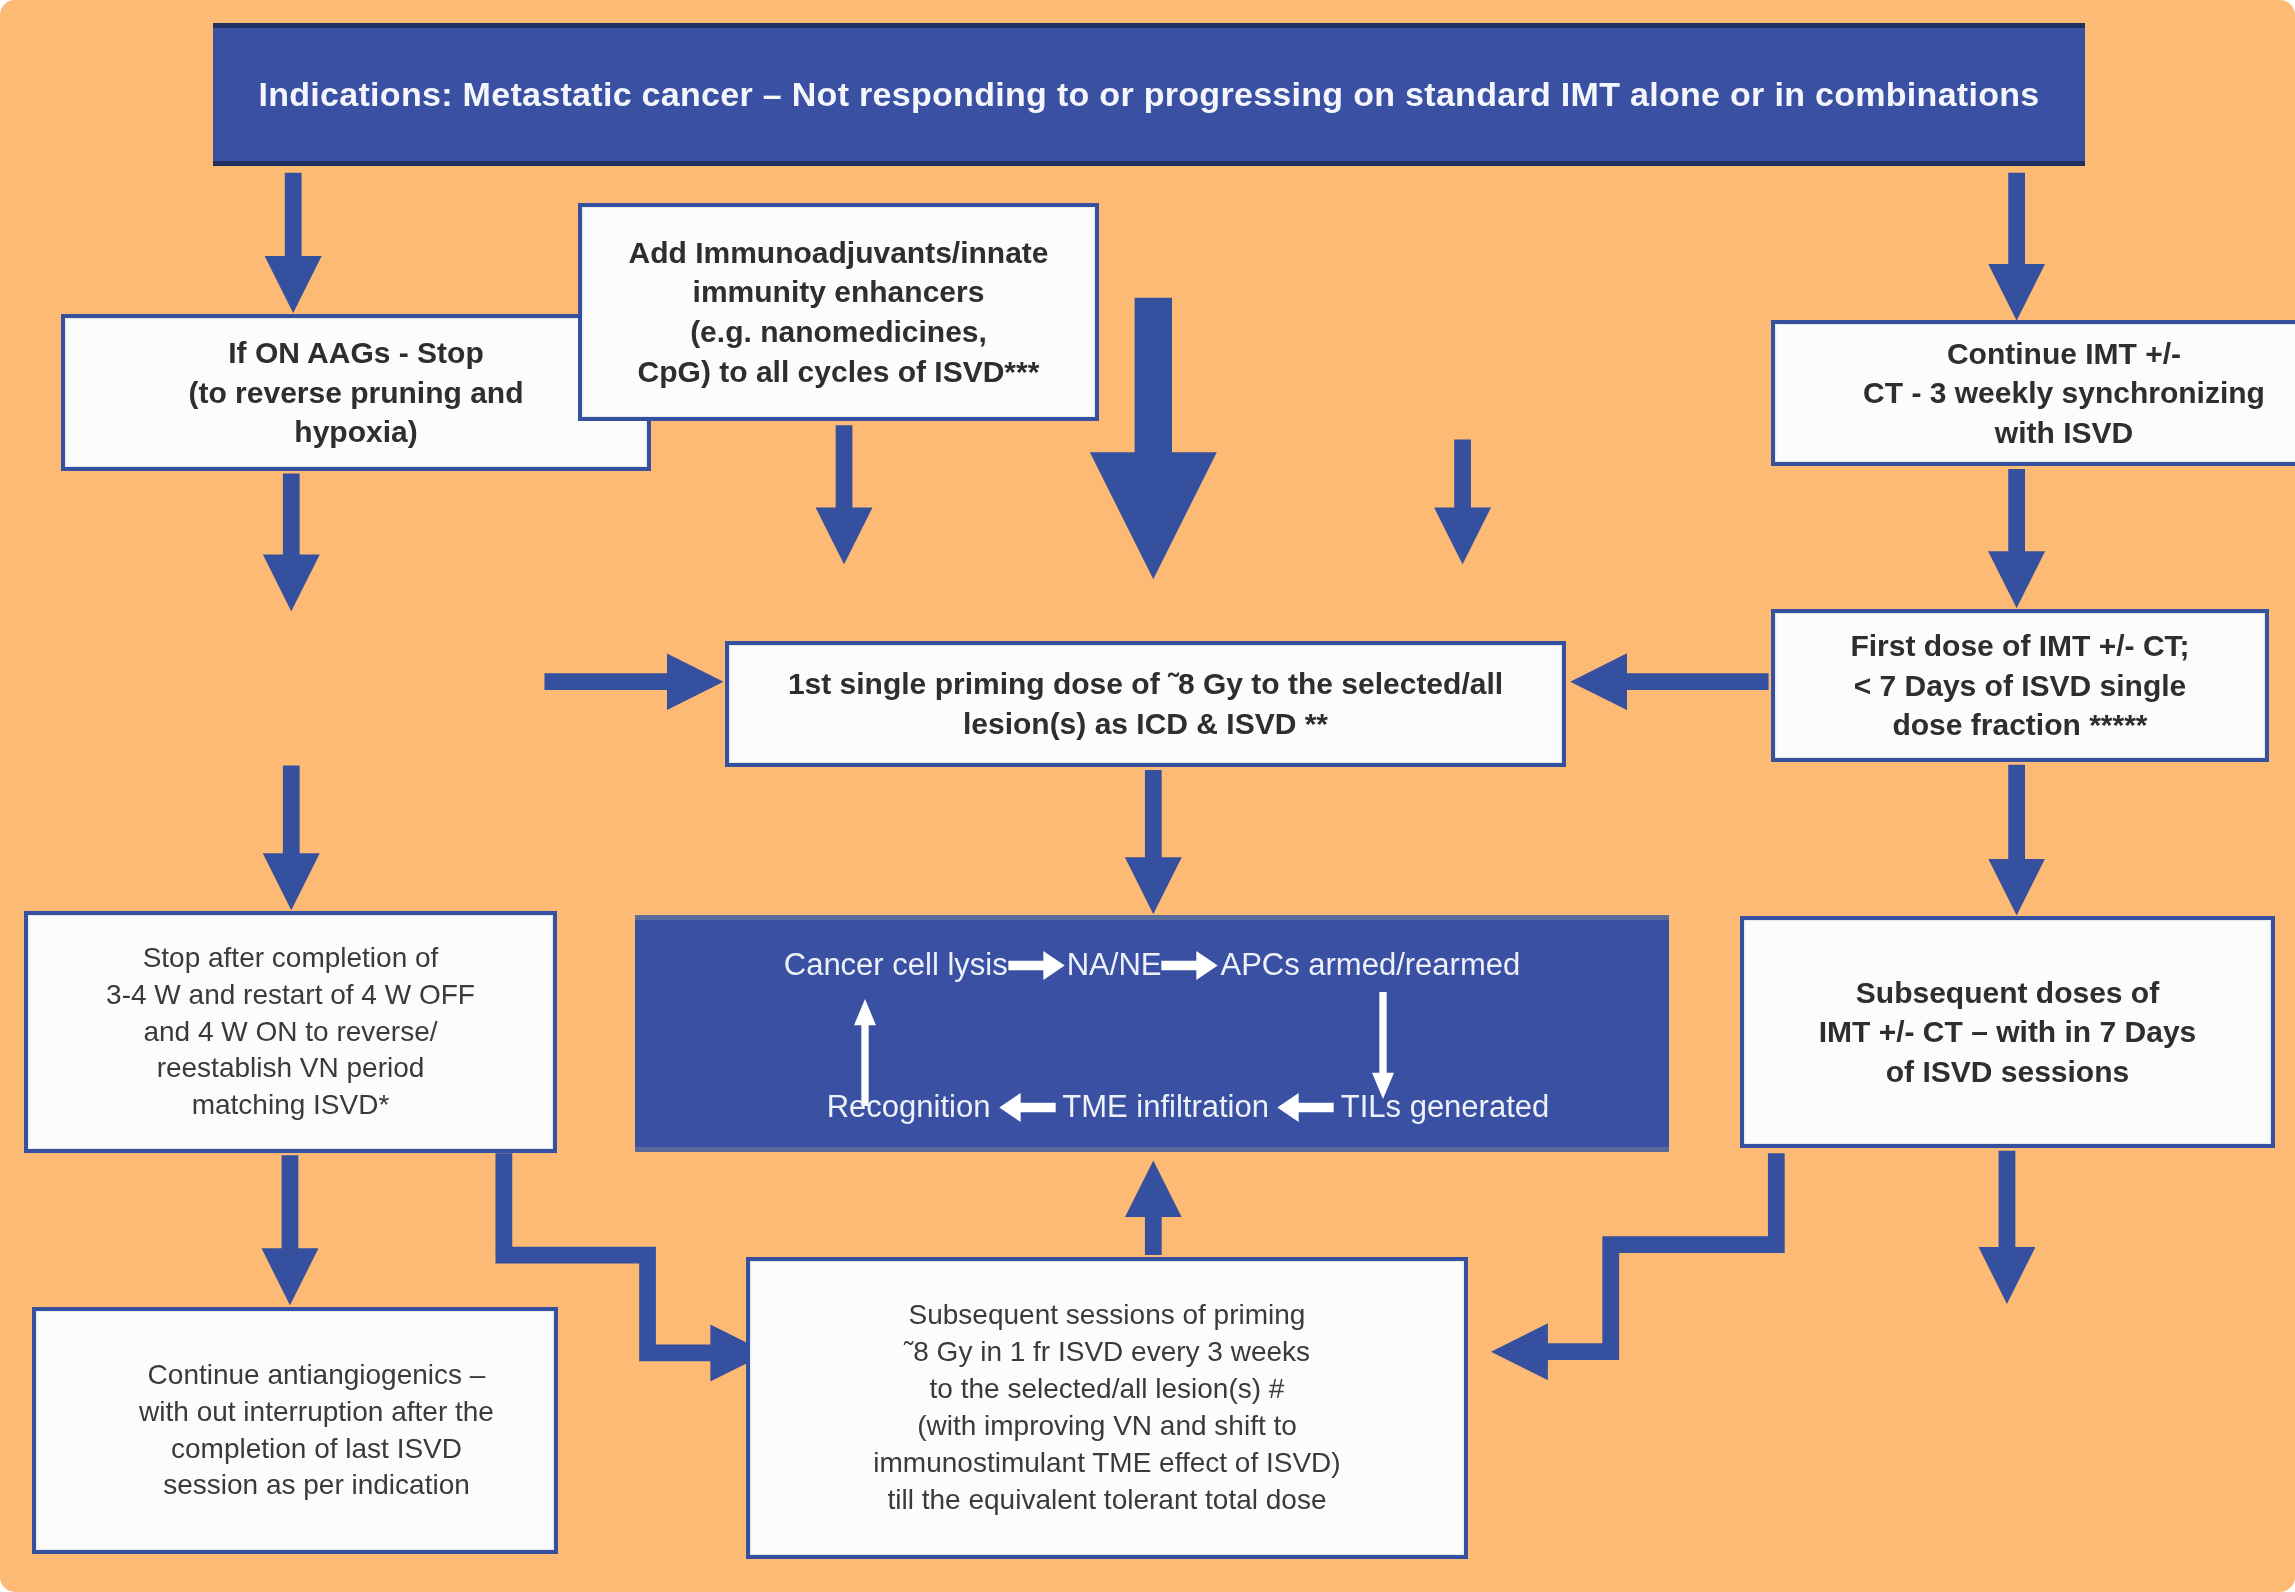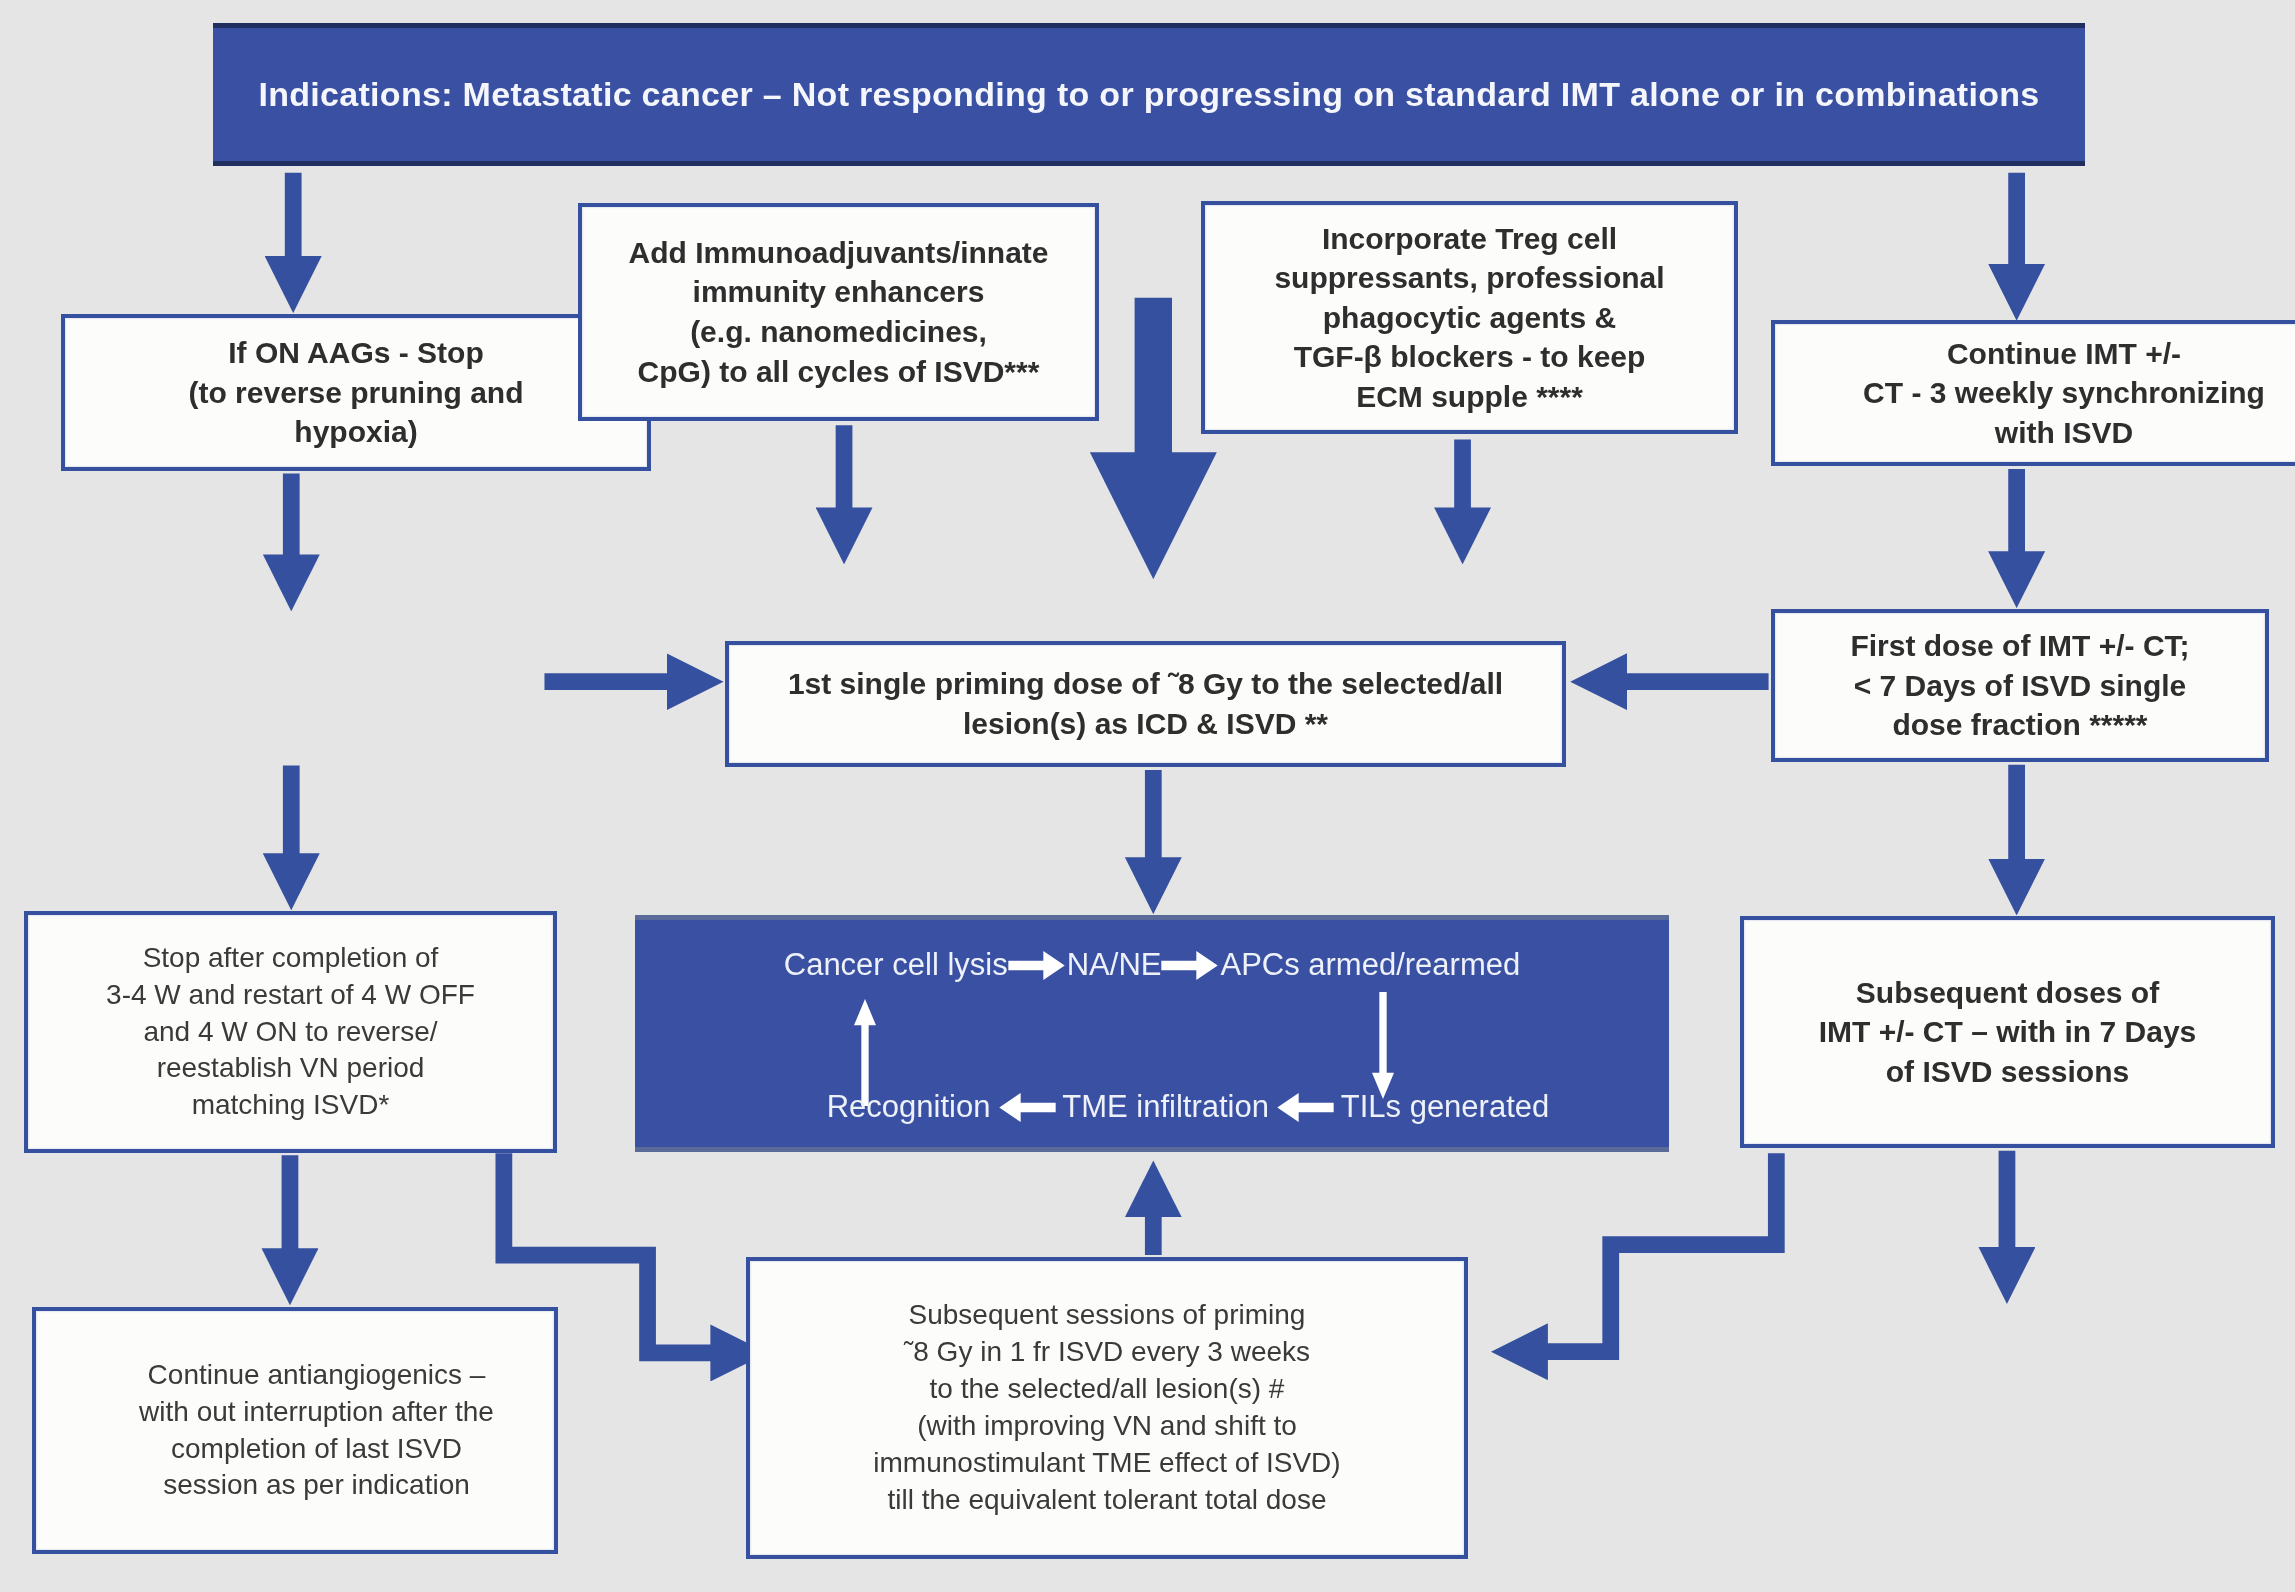--- a/index.html
+++ b/index.html
@@ -1,17 +1,17 @@
 <!DOCTYPE html>
 <html style="font-size:10.3px"><head>
 <meta charset="utf-8">
 <style>
   html,body{margin:0;padding:0;background:#ffffff;}
   body{font-family:"Liberation Sans", sans-serif;}
-  .stage{position:relative;width:2295px;height:1592px;background:#e5e5e5;overflow:hidden;}
+  .stage{position:relative;width:2295px;height:1592px;background:#fdba74;overflow:hidden;border-radius:15px;}
 
   .connectors{position:absolute;left:0;top:0;width:2295px;height:1592px;pointer-events:none;}
 
   .banner{
     position:absolute;left:213px;top:22.6px;width:1872px;height:143px;
     background:#3a51a3;border-top:5.8px solid #202f60;border-bottom:5.8px solid #202f60;
     display:flex;align-items:center;justify-content:center;box-sizing:border-box;
   }
   .banner-text{color:#f4f6fc;font-size:34px;font-weight:700;letter-spacing:0.3px;text-align:center;}
 
@@ -89,27 +89,20 @@
     <span class="box-text">If ON AAGs - Stop
 (to reverse pruning and
 hypoxia)</span>
   </div>
   <div class="box b-m1">
     <span class="box-text">Add Immunoadjuvants/innate
 immunity enhancers
 (e.g. nanomedicines,
 CpG) to all cycles of ISVD***</span>
   </div>
-  <div class="box b-m2">
-    <span class="box-text">Incorporate Treg cell
-suppressants, professional
-phagocytic agents &amp;
-TGF-β blockers - to keep
-ECM supple ****</span>
-  </div>
   <div class="box b-r1">
     <span class="box-text">Continue IMT +/-
 CT - 3 weekly synchronizing
 with ISVD</span>
   </div>
   <div class="box b-c1">
     <span class="box-text">1st single priming dose of ˜8 Gy to the selected/all
 lesion(s) as ICD &amp; ISVD **</span>
   </div>
   <div class="box b-r2">

